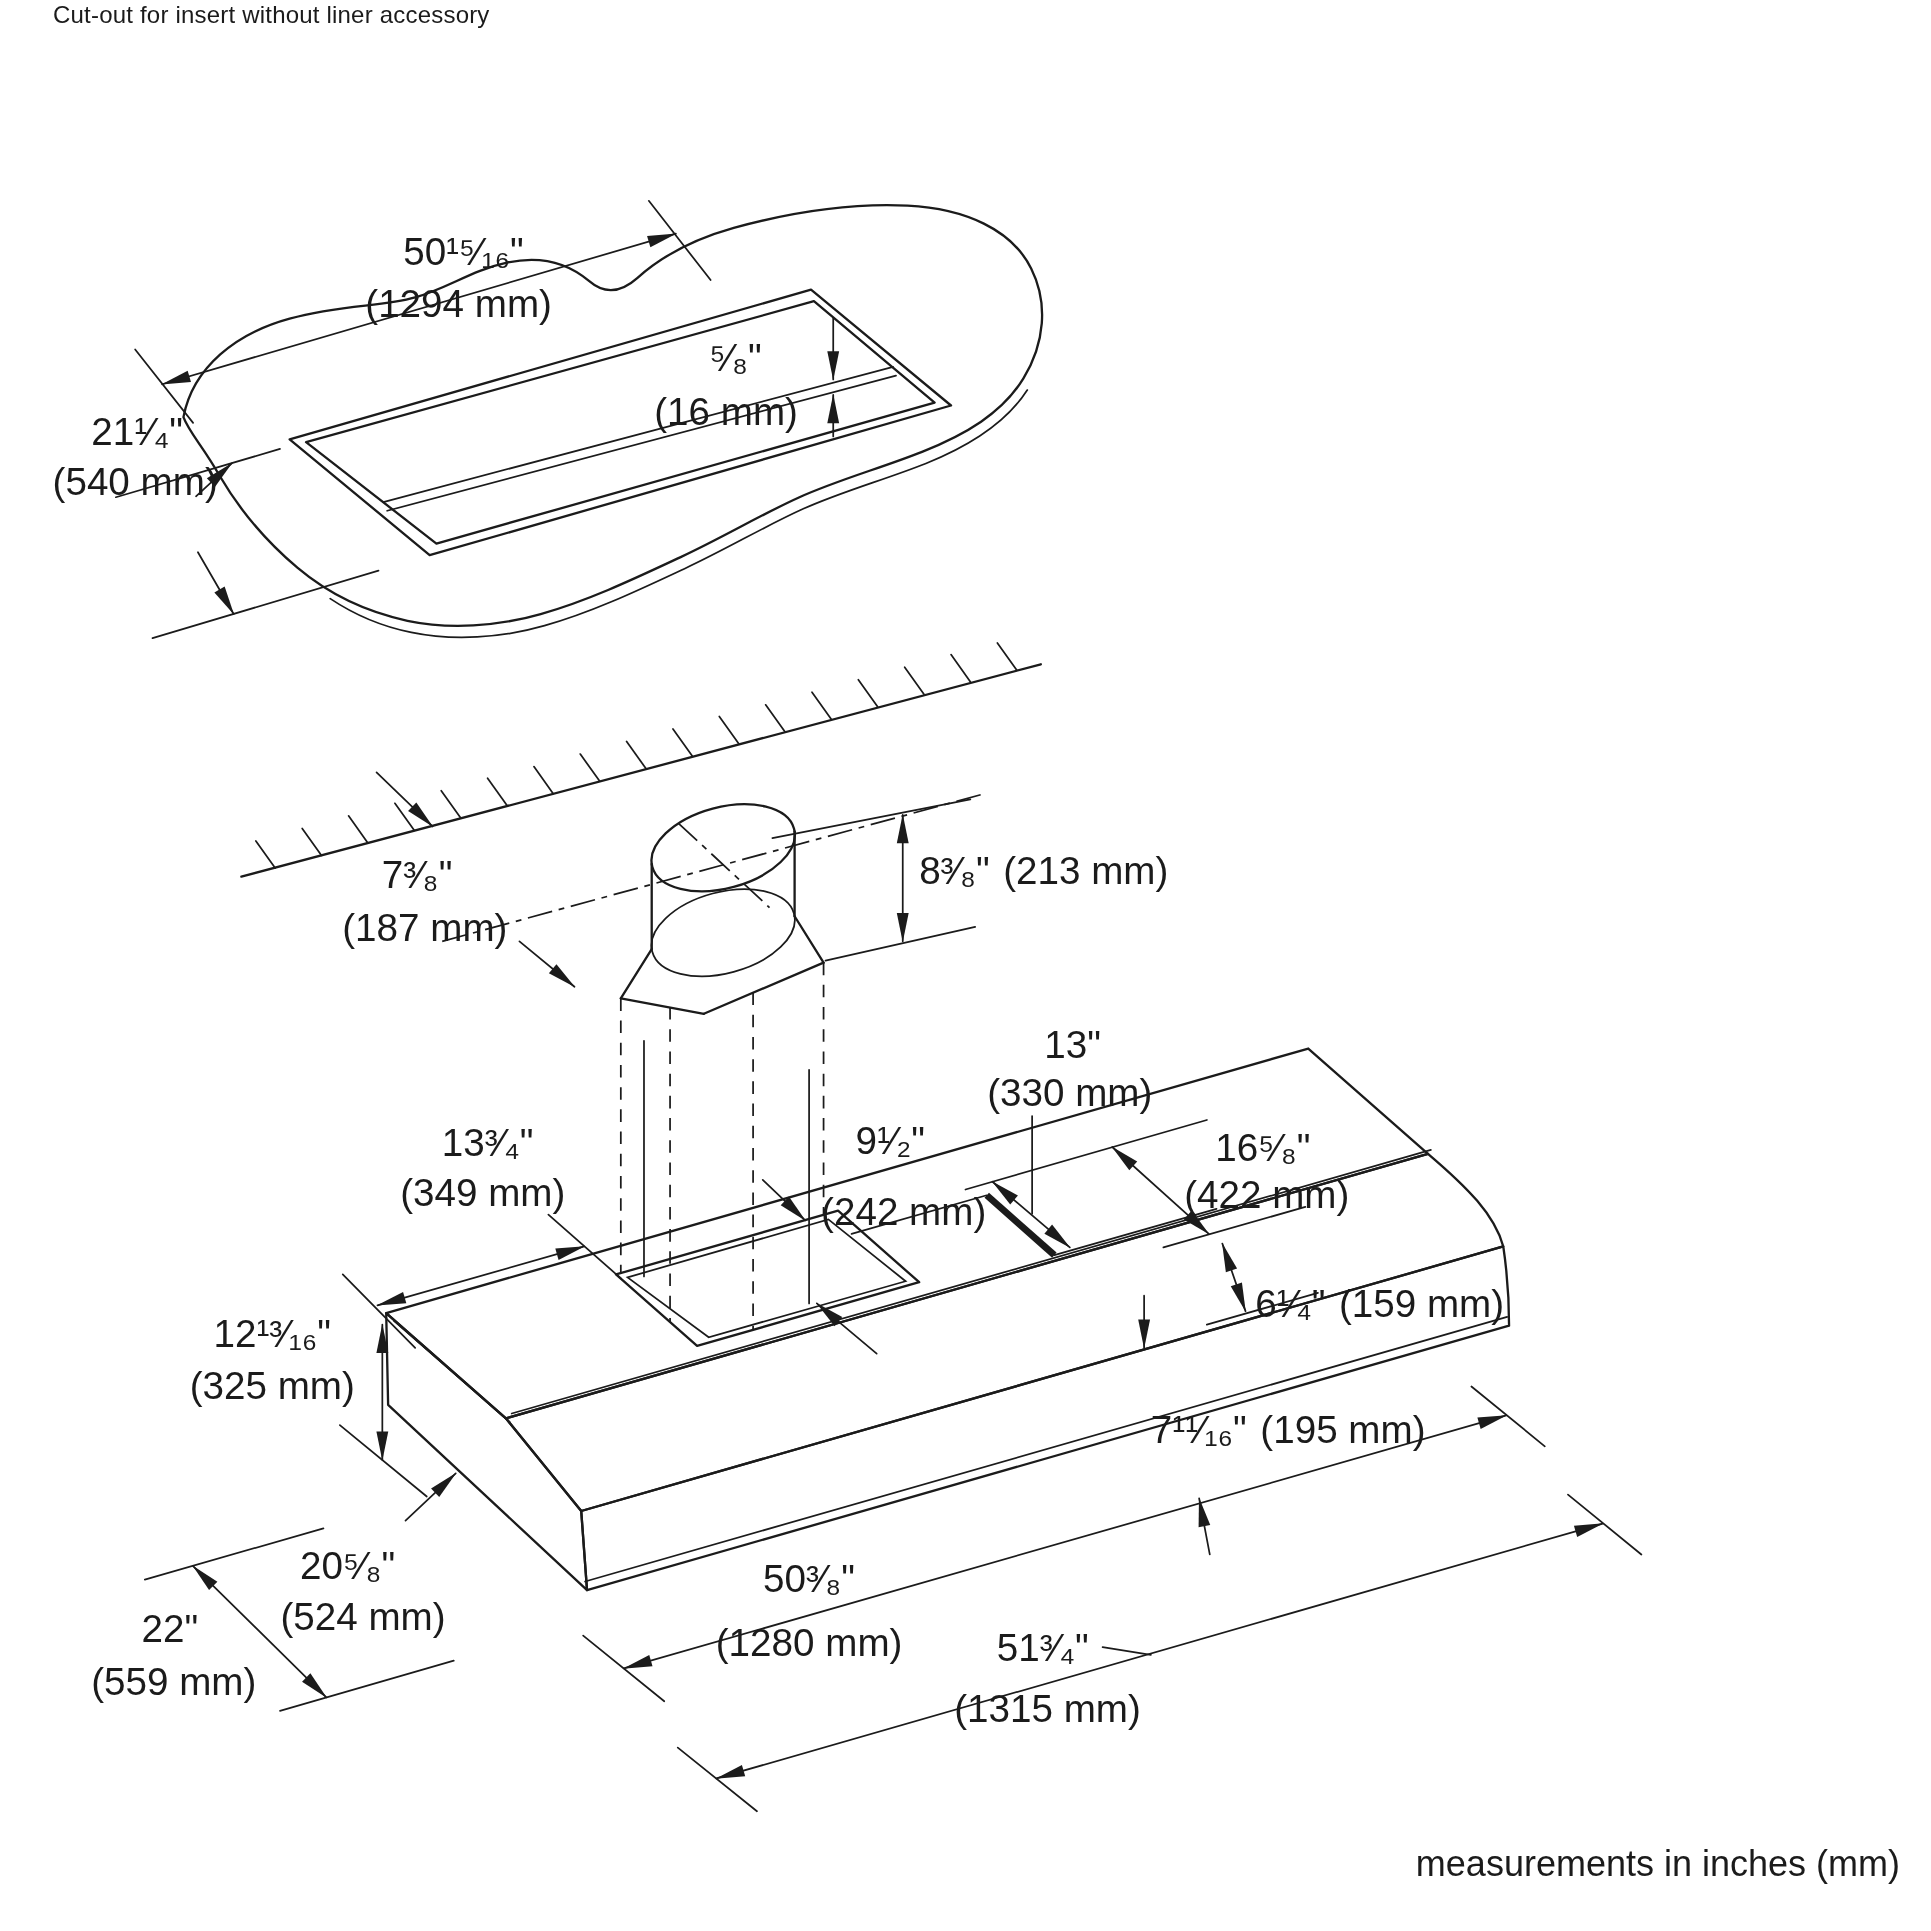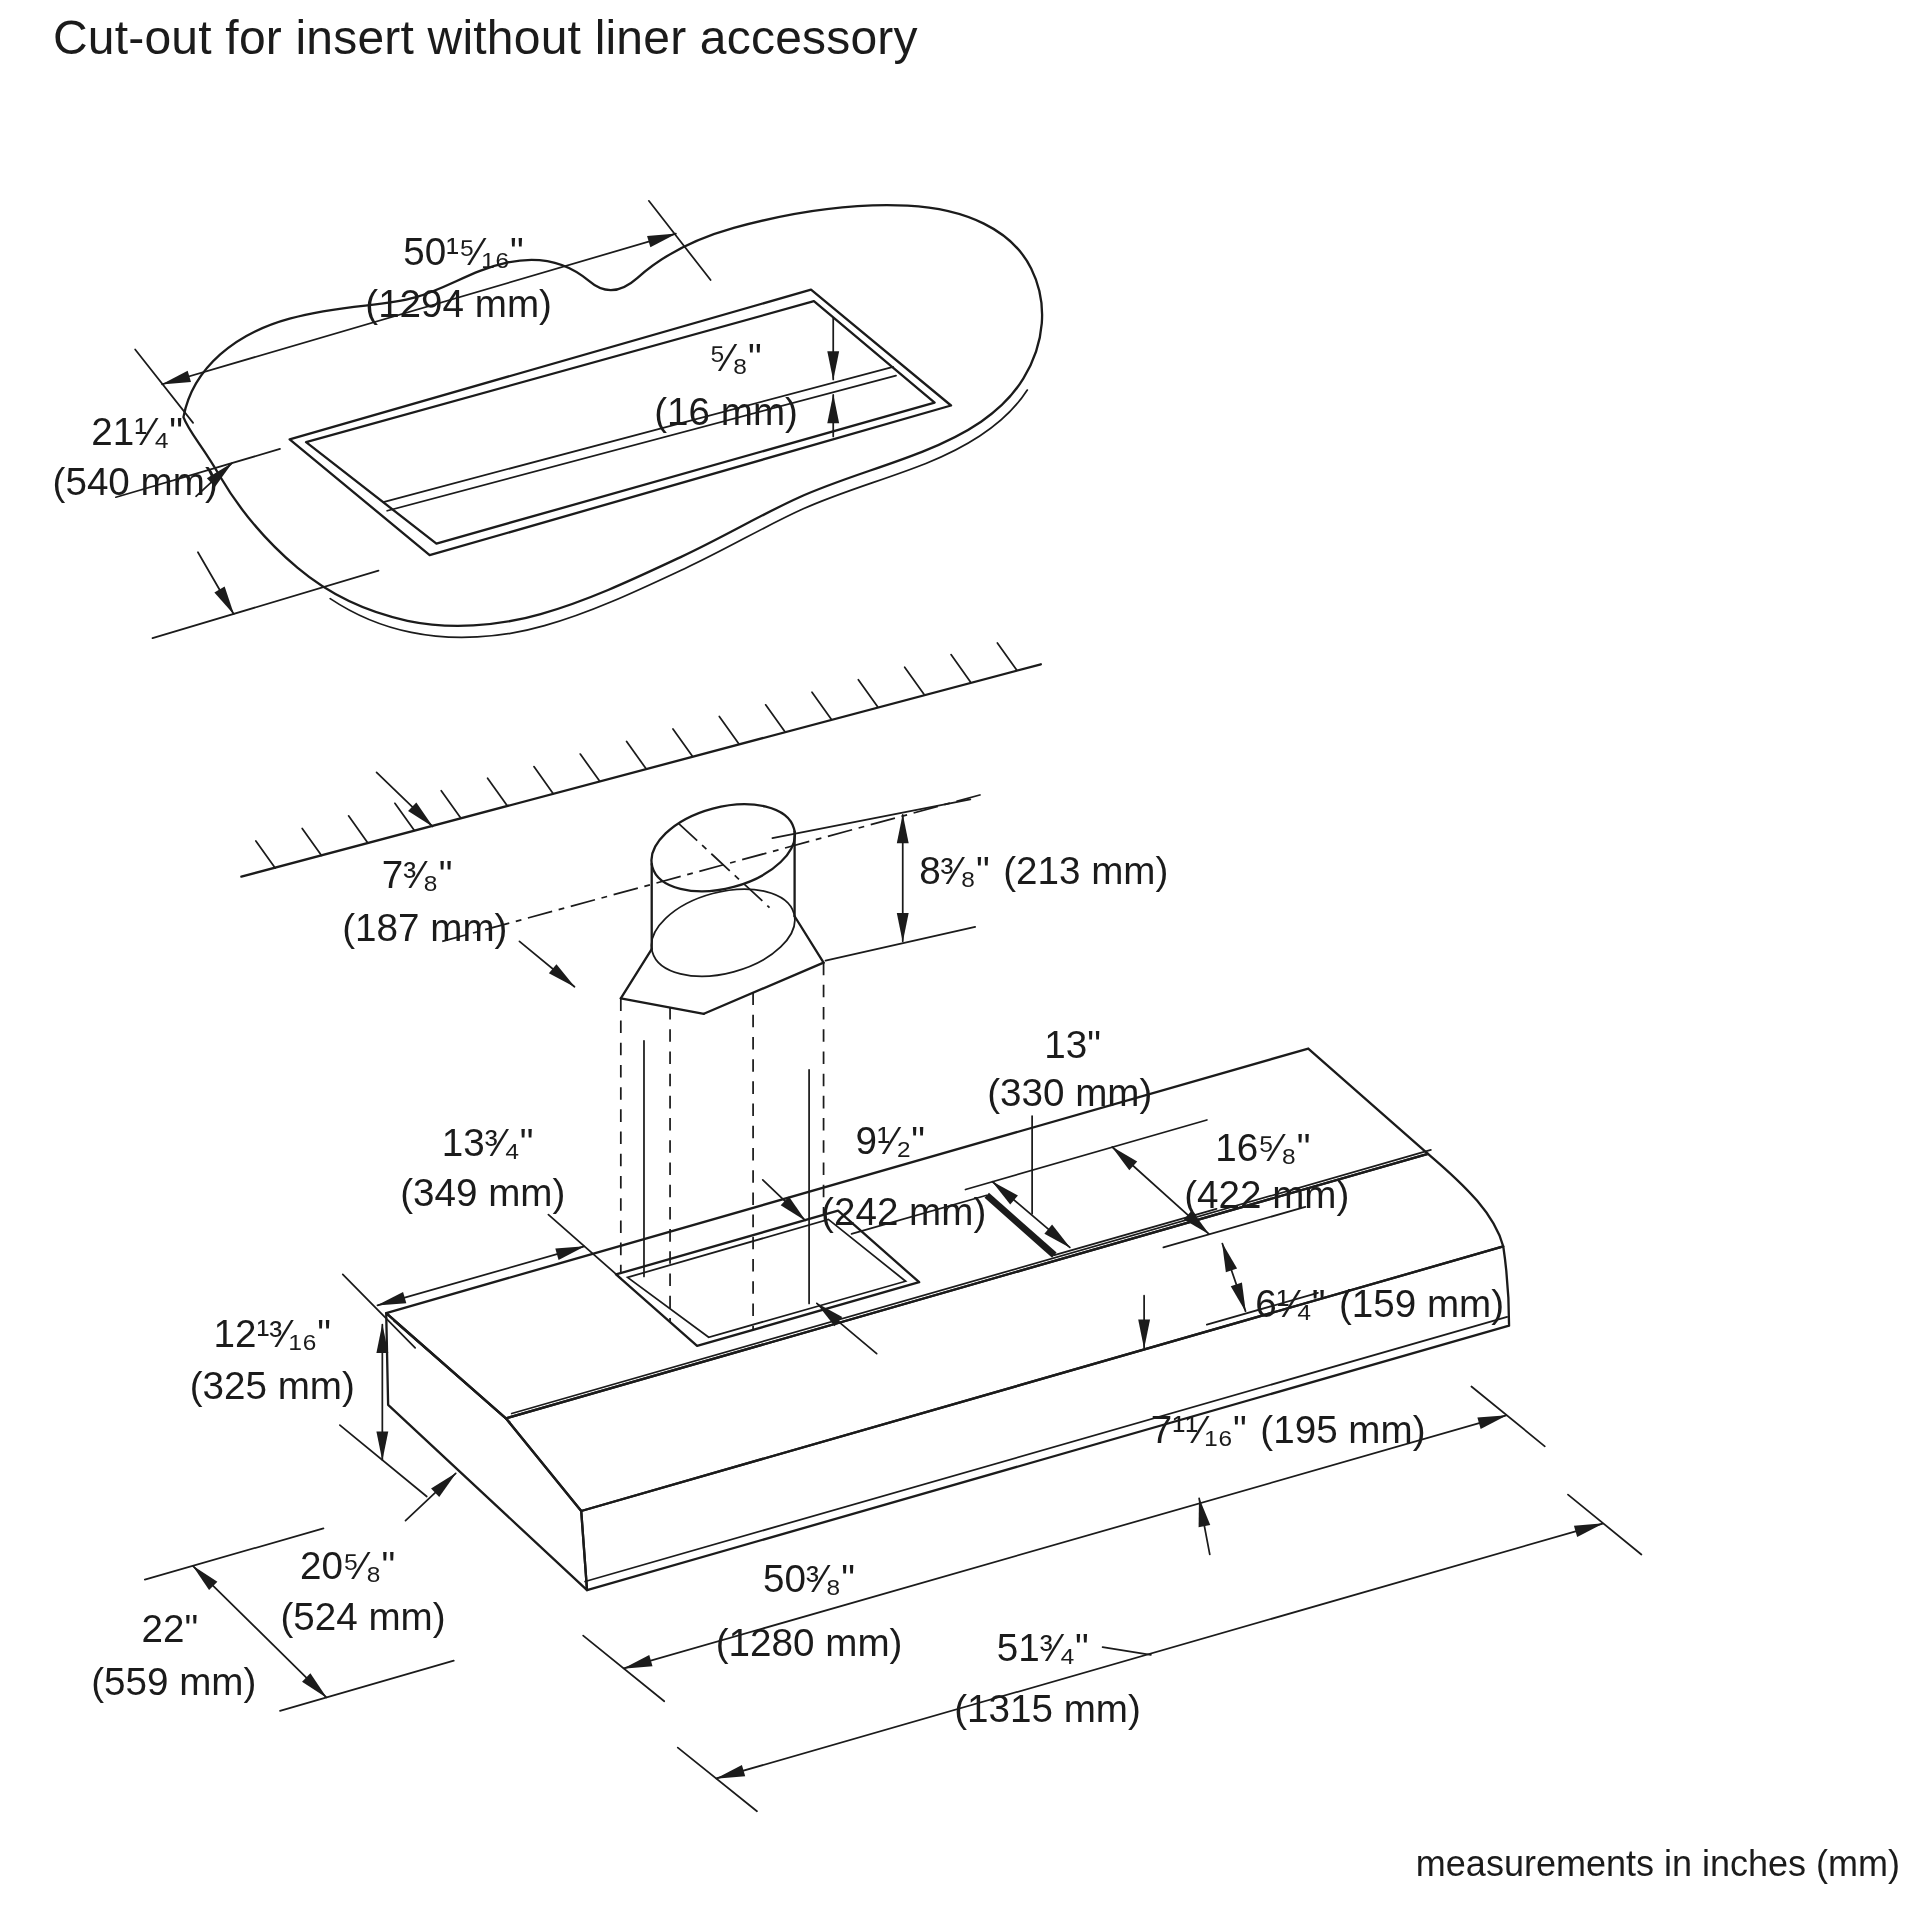--- a/index.html
+++ b/index.html
@@ -1,18 +1,18 @@
 <!DOCTYPE html>
 <html><head>
 <meta charset="utf-8">
 <style>
   html,body{margin:0;padding:0;background:#ffffff;}
   .page{position:relative;width:1931px;height:1931px;background:#ffffff;overflow:hidden;
         font-family:"Liberation Sans", sans-serif;color:#1b1b1b;}
-  .title{position:absolute;left:53px;top:10px;font-size:48px;letter-spacing:0.2px;}
+  .title{position:absolute;left:53px;top:1px;font-size:24px;letter-spacing:0.2px;}
   .footer{position:absolute;right:31px;bottom:46px;font-size:36px;text-align:left;margin-top:30px;}
   svg{position:absolute;left:0;top:0;}
   svg text{font-family:"Liberation Sans", sans-serif;font-size:40px;fill:#1b1b1b;}
   .ol{fill:none;stroke:#1b1b1b;stroke-width:2.4;stroke-linejoin:round;stroke-linecap:round;}
   .thin{fill:none;stroke:#1b1b1b;stroke-width:1.8;stroke-linecap:round;}
   .bold{fill:none;stroke:#1b1b1b;stroke-width:7;stroke-linecap:butt;}
   .dash{fill:none;stroke:#1b1b1b;stroke-width:1.8;stroke-dasharray:13 10;}
   .dashdot{fill:none;stroke:#1b1b1b;stroke-width:1.8;stroke-dasharray:26 7 6 7;}
 </style>
 </head>

